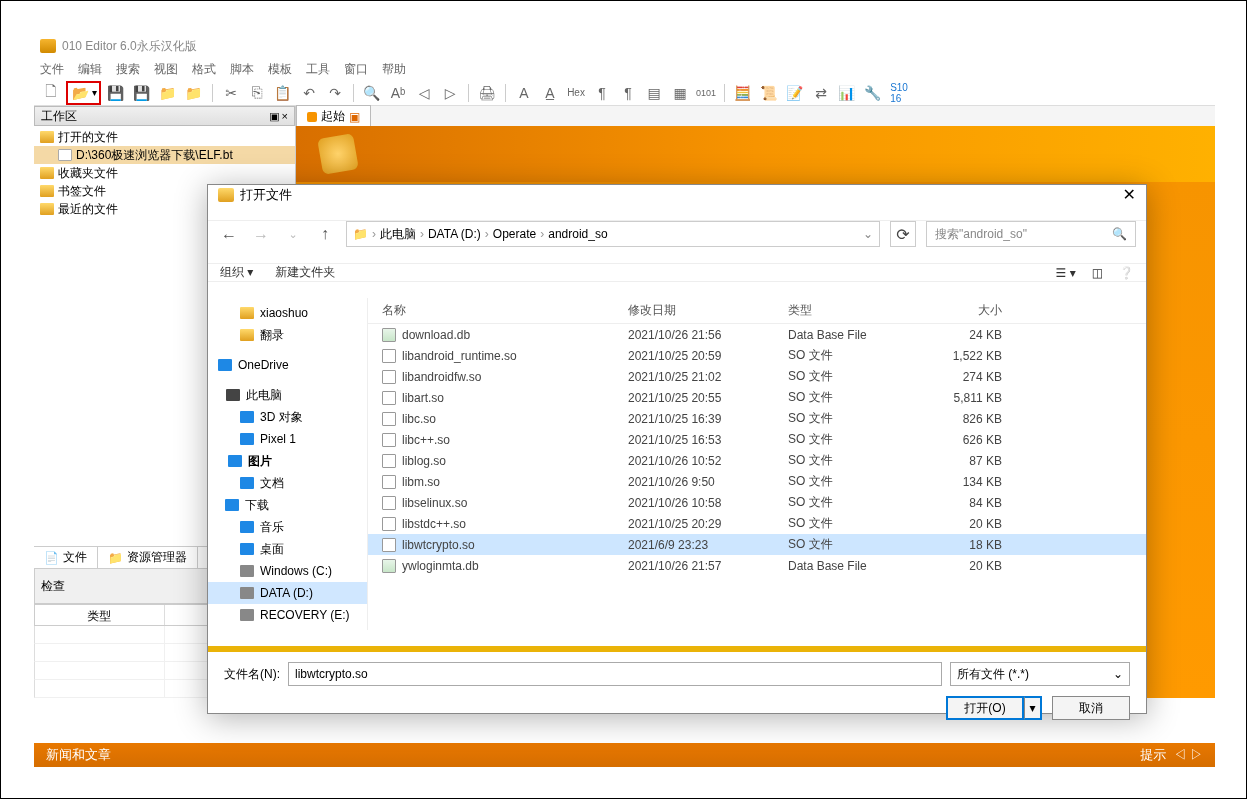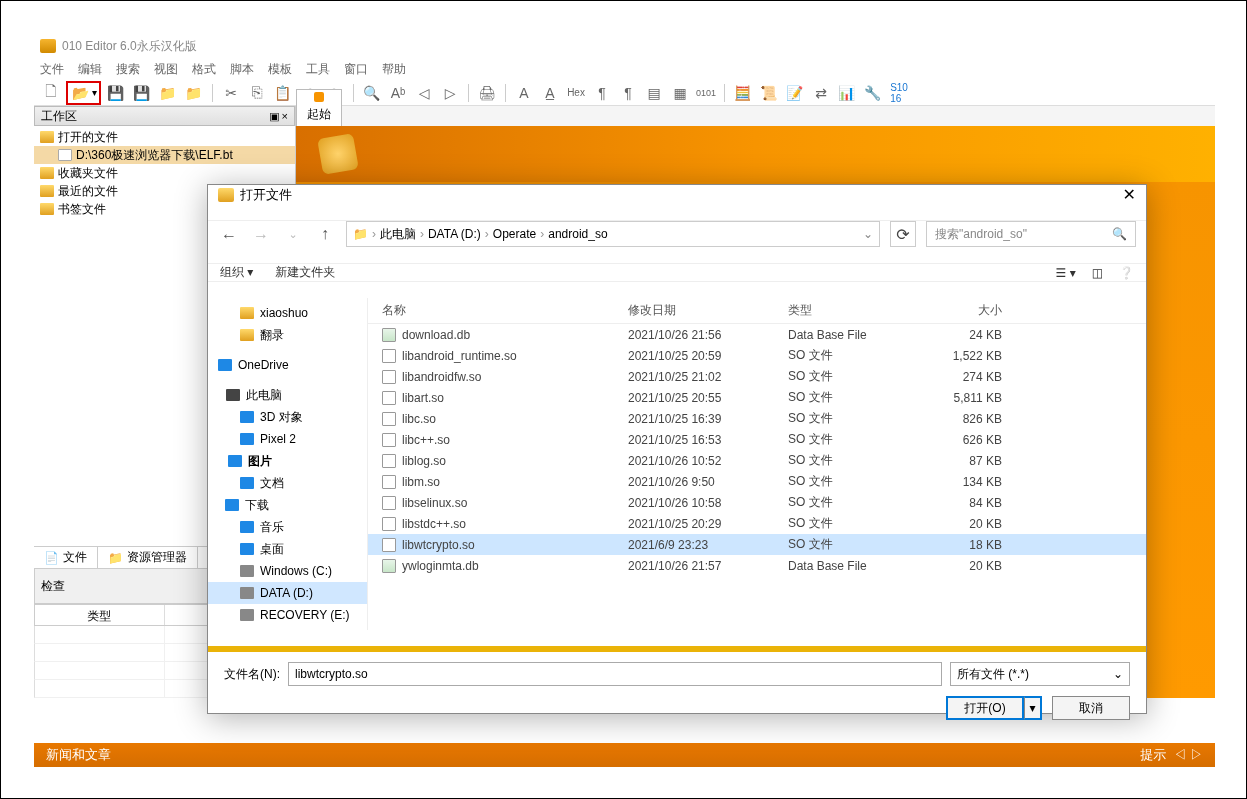--- a/index.html
+++ b/index.html
@@ -17,21 +17,21 @@
 .ws-header .ctl { display: flex; gap: 2px; font-size: 11px; }
 .ws-tree { flex: 1; font-size: 12px; overflow: auto; padding: 2px 0; }
 .ws-item { display: flex; align-items: center; height: 18px; padding-left: 6px; gap: 4px; }
 .ws-item.sel { background: #f4d9a6; }
 .ws-icon { width: 14px; height: 12px; background: linear-gradient(#ffd96b,#e0a020); border-radius: 1px; }
 .ws-icon.doc { background: #fff; border: 1px solid #aaa; }
 .ws-tabs { height: 22px; display: flex; align-items: center; border-top: 1px solid #ccc; font-size: 12px; }
 .ws-tab { padding: 2px 10px; border-right: 1px solid #ccc; display: flex; align-items: center; gap: 4px; }
 .right-pane { flex: 1; display: flex; flex-direction: column; background: linear-gradient(#f79400,#e87800); position: relative; }
 .doc-tabs { height: 20px; background: #f5f5f5; display: flex; align-items: center; font-size: 12px; }
-.doc-tab { padding: 2px 10px; background: #fff; border: 1px solid #bbb; border-bottom: none; display: flex; align-items: center; gap: 4px; flex-direction: column; }
+.doc-tab { padding: 2px 10px; background: #fff; border: 1px solid #bbb; border-bottom: none; display: flex; align-items: center; gap: 4px; }
 .doc-tab .orange { width: 10px; height: 10px; background: #f79400; border-radius: 2px; }
 .orange-band { height: 56px; background: linear-gradient(90deg,#d86f00,#f79400,#ffb100); position: relative; }
 .orange-logo { position: absolute; left: 24px; top: 10px; width: 36px; height: 36px; background: radial-gradient(#ffd36b,#e0a020); border-radius: 6px; transform: rotate(-10deg); }
 .check-header { height: 36px; background: #f0f0f0; border: 1px solid #ccc; font-size: 12px; padding: 0 6px; display: flex; align-items: center; }
 .grid-head { height: 22px; border: 1px solid #ccc; display: flex; font-size: 12px; }
 .grid-head div { flex: 1; text-align: center; line-height: 22px; border-right: 1px solid #ddd; }
 .grid-row { height: 18px; border-left: 1px solid #ddd; border-right: 1px solid #ddd; border-bottom: 1px solid #f0f0f0; display: flex; }
 .grid-row div { flex: 1; border-right: 1px solid #f0f0f0; }
 .footer { position: absolute; bottom: 0; left: 0; right: 0; height: 24px; background: linear-gradient(#e87800,#d56d00); color: #fff; font-size: 13px; display: flex; align-items: center; justify-content: space-between; padding: 0 12px; }
 .watermark { position: absolute; right: 10px; bottom: 4px; font-size: 15px; color: rgba(255,255,255,0.55); font-style: italic; z-index: 99; }
@@ -158,25 +158,25 @@
           <div class="ws-item sel" style="padding-left: 24px;">
             <div class="ws-icon doc"></div>
             <span>D:\360极速浏览器下载\ELF.bt</span>
           </div>
           <div class="ws-item" style="padding-left: 6px;">
             <div class="ws-icon"></div>
             <span>收藏夹文件</span>
           </div>
           <div class="ws-item" style="padding-left: 6px;">
             <div class="ws-icon"></div>
-            <span>最近的文件</span>
+            <span>书签文件</span>
           </div>
           <div class="ws-item" style="padding-left: 6px;">
             <div class="ws-icon"></div>
-            <span>书签文件</span>
+            <span>最近的文件</span>
           </div>
         </div>
       <div class="ws-tabs">
         <div class="ws-tab">📄 <span>文件</span></div>
         <div class="ws-tab">📁 <span>资源管理器</span></div>
       </div>
       <div class="check-header">
           <span>检查</span>
         </div>
       <div class="grid-head">
@@ -283,21 +283,21 @@
         <div class="nav-item" style="padding-left: 18px;">
           <div class="nav-icon pc"></div>
           <span>此电脑</span>
         </div>
         <div class="nav-item" style="padding-left: 32px;">
           <div class="nav-icon blue"></div>
           <span>3D 对象</span>
         </div>
         <div class="nav-item" style="padding-left: 32px;">
           <div class="nav-icon blue"></div>
-          <span>Pixel 2</span>
+          <span>Pixel 1</span>
         </div>
         <div class="nav-item" style="padding-left: 20px; font-weight: bold;">
           <div class="nav-icon blue"></div>
           <span>图片</span>
         </div>
         <div class="nav-item" style="padding-left: 32px;">
           <div class="nav-icon blue"></div>
           <span>文档</span>
         </div>
         <div class="nav-item" style="padding-left: 17px;">

